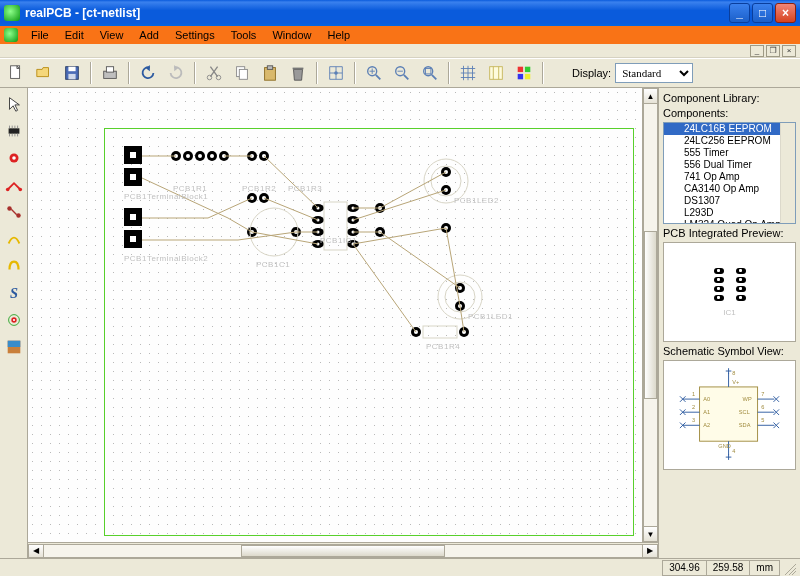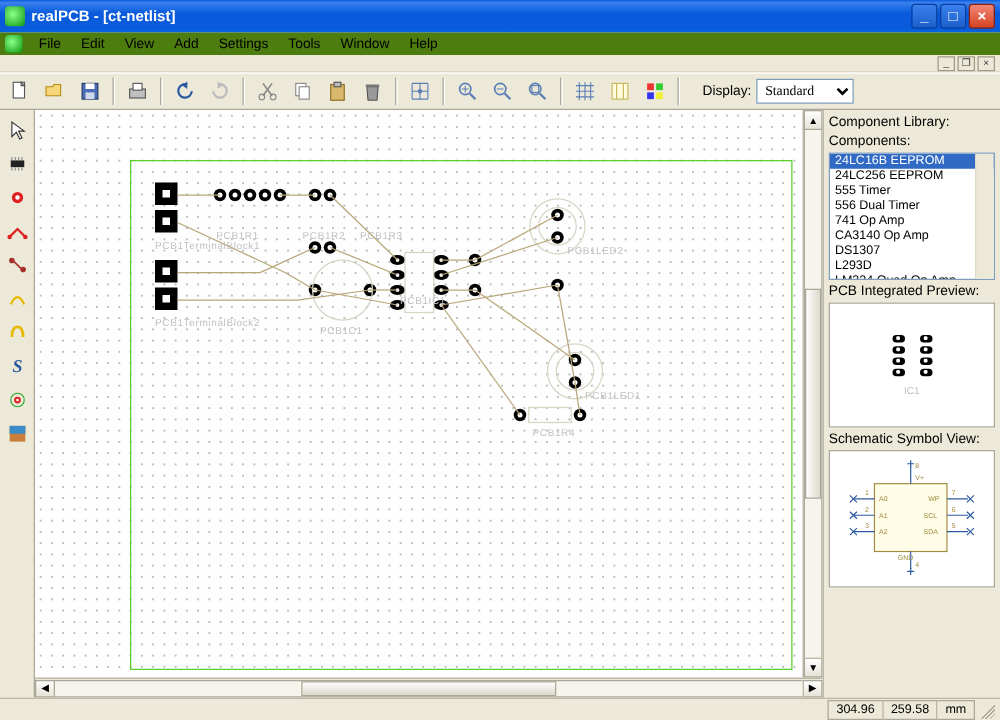--- a/index.html
+++ b/index.html
@@ -12,30 +12,30 @@
 .winbtns { display: flex; gap: 2px; }
 .winbtn { width: 21px; height: 20px; border-radius: 3px; display:flex; align-items:center; justify-content:center; color:#fff; font-weight:bold; font-family: Arial; font-size: 12px; }
 .winbtn.min, .winbtn.max { background: linear-gradient(to bottom,#3a81ee,#1b5fc9); border:1px solid #0a3e9c; }
 .winbtn.close { background: linear-gradient(to bottom,#f08678,#d7431f); border:1px solid #8c2110; }
 
 
 .mdibar { height: 14px; background:#ece9d8; display:flex; justify-content:flex-end; align-items:center; padding-right:4px; gap:2px; border-bottom:1px solid #d6d2c2;}
 .mdibtn { width:14px; height:12px; border:1px solid #9e9a86; background:#ece9d8; display:flex; align-items:center; justify-content:center; font-size:8px; color:#333; }
 
 
-.menubar { height: 18px; display:flex; align-items:center; padding: 0 4px; gap: 2px; background:#4d7c0f;}
+.menubar { height: 18px; display:flex; align-items:center; padding: 0 4px; gap: 2px; background:#f97316;}
 .menubar .menuitem { padding: 1px 7px; cursor:default; }
 .menubar .app-icon-sm { width:14px; height:14px; background:radial-gradient(circle at 40% 40%, #8dff8a, #0a960f); border-radius:3px; margin-right:4px;}
 
 
 .toolbar-row { height: 30px; border-top: 1px solid #fff; border-bottom: 1px solid #aca899; background:#ece9d8; display:flex; align-items:center; padding: 0 4px; gap: 4px;}
 .tool-sep { width: 2px; height: 22px; border-left: 1px solid #aca899; border-right: 1px solid #fff; margin: 0 2px; }
 .tool-btn { width: 24px; height: 24px; display:flex; align-items:center; justify-content:center; border:1px solid transparent; border-radius:3px;}
 .tool-btn svg { width: 18px; height: 18px; }
-.display-label { margin-left: 12px; font-size:11px;}
+.display-label { margin-left: 22px; font-size:11px;}
 .display-select { width: 78px; height: 20px; border:1px solid #7f9db9; background:#fff; padding: 1px 2px; font-size:11px;font-family:Liberation Serif, serif; }
 
 
 .main { display:flex; height: calc(576px - 26px - 14px - 18px - 30px - 18px); }
 .lefttools { width: 28px; background:#ece9d8; border-right:1px solid #aca899; display:flex; flex-direction:column; align-items:center; padding-top:4px; gap:3px;}
 .lefttools .tool-btn { width:24px; height:24px; }
 .canvas-wrap { flex:1; position:relative; background:#fff; display:flex; flex-direction:column;}
 .canvas { flex:1; position:relative; overflow:hidden; }
 .canvas-inner { position:absolute; inset:0;
   background-color:#fefefe;
@@ -58,21 +58,21 @@
 .vscroll { width:16px; background:#ece9d8; border-left:1px solid #aca899; display:flex; flex-direction:column;}
 .vscroll .arrow { height:16px; border:1px solid #aca899; background:linear-gradient(#fefefe,#e6e3d7); display:flex; align-items:center; justify-content:center; font-size:8px;}
 .vscroll .track { flex:1; background:#f6f4ec; position:relative; border-left:1px solid #aca899; border-right:1px solid #aca899;}
 .vscroll .thumb { position:absolute; top:30%; height:40%; left:0; right:0; background:linear-gradient(to right,#fefefe,#dcd9cb); border:1px solid #aca899;}
 
 
 .rightpanel { width: 142px; background:#ece9d8; border-left:1px solid #aca899; padding:4px 4px; display:flex; flex-direction:column; gap:3px;}
 .panel-label { font-size:11px; }
 .panel-select { width: 100%; height: 20px; border:1px solid #7f9db9; background:#fff; font-size:11px; padding:1px 2px;}
 .listbox { flex:0 0 102px; border:1px solid #7f9db9; background:#fff; overflow:hidden; position:relative;}
-.listbox .item { padding: 0px 4px; line-height:12px; height:12px; font-size:10px; white-space:nowrap; overflow:hidden;}
+.listbox .item { padding: 0px 20px; line-height:12px; height:12px; font-size:10px; white-space:nowrap; overflow:hidden;}
 .listbox .item.selected { background:#316ac5; color:#fff; }
 .listbox .list-scroll { position:absolute; right:0; top:0; bottom:0; width:15px; background:#ece9d8; border-left:1px solid #dcd9cb;}
 .preview { flex:0 0 100px; border:1px solid #aca899; background:#fff; display:flex; flex-direction:column; align-items:center; justify-content:center; gap:3px;}
 .preview .pad-row { display:flex; gap:12px;}
 .preview .minipad { width:10px; height:6px; border-radius:3px; background:#000; position:relative;}
 .preview .minipad::after { content:''; position:absolute; width:3px; height:3px; background:#fff; left:3.5px; top:1.5px; border-radius:1px;}
 .preview .ic-label { font-size:8px; color:#c0c0c0; margin-top:4px;}
 .schematic { flex:0 0 110px; border:1px solid #aca899; background:#fff; position:relative;}
 .schematic svg { width:100%; height:100%; }
 

